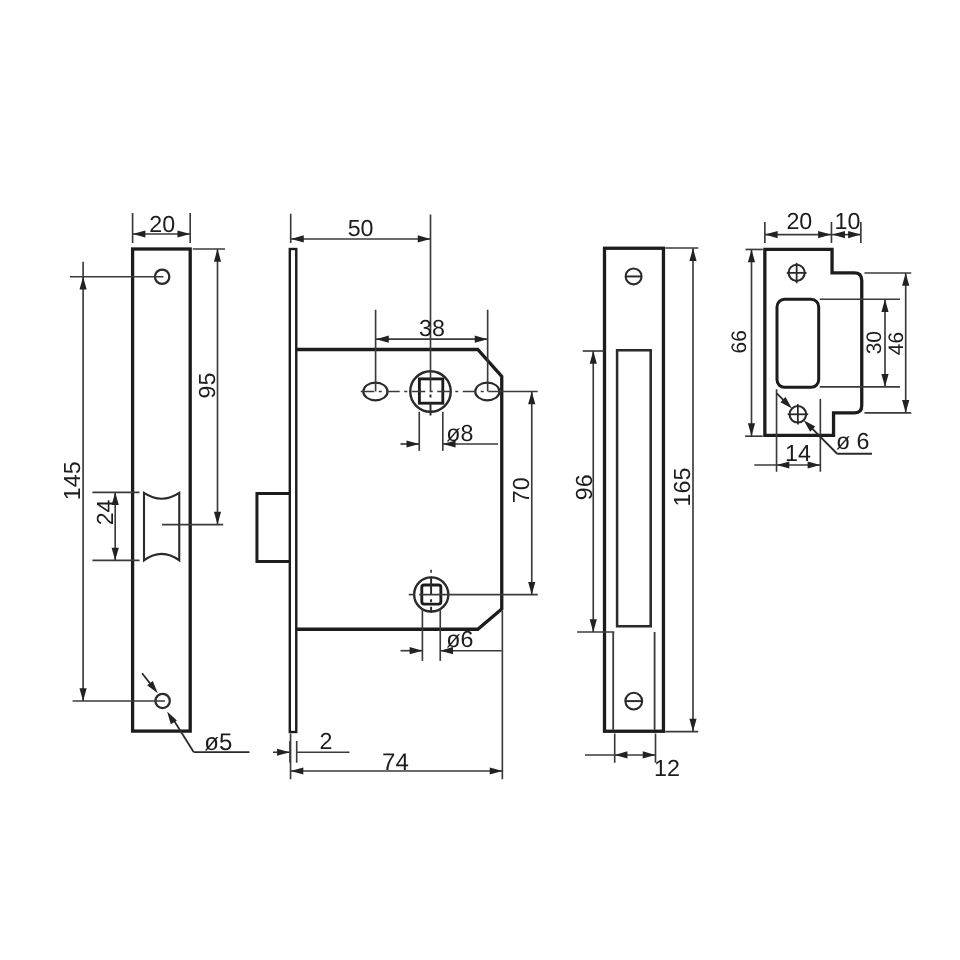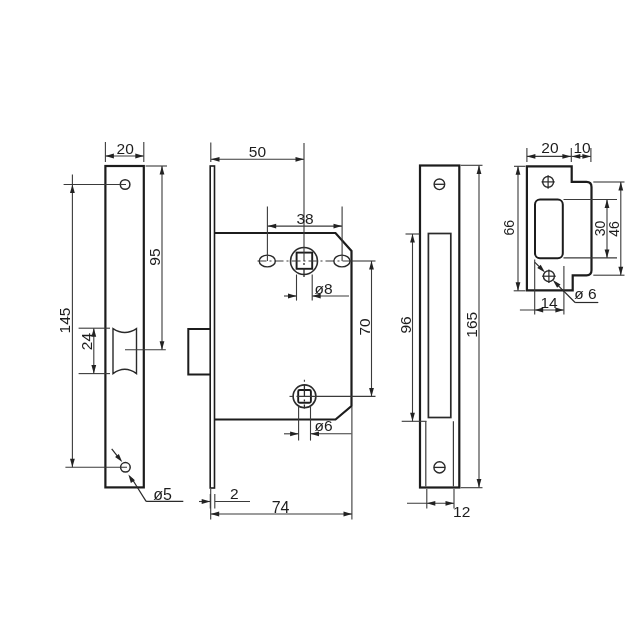--- a/index.html
+++ b/index.html
@@ -1,16 +1,16 @@
 <!DOCTYPE html>
 <html><head>
 <meta charset="utf-8">
 <style>
   html,body{margin:0;padding:0;background:#ffffff;}
-  .wrap{width:600px;height:640px;position:relative;background:#ffffff;filter:grayscale(100%);padding-left:17px;}
+  .wrap{width:600px;height:640px;position:relative;background:#ffffff;filter:grayscale(100%);}
   text{font-family:"Liberation Sans",sans-serif;fill:#1d1d1d;}
 </style>
 </head>
 <body>
 <div class="wrap">
 <svg width="640" height="640" viewBox="0 0 640 640" xmlns="http://www.w3.org/2000/svg">
 <defs>
 
   <path id="ar" d="M0,0 L-8.5,-2.4 L-8.5,2.4 Z" fill="#222"></path>
 </defs>

